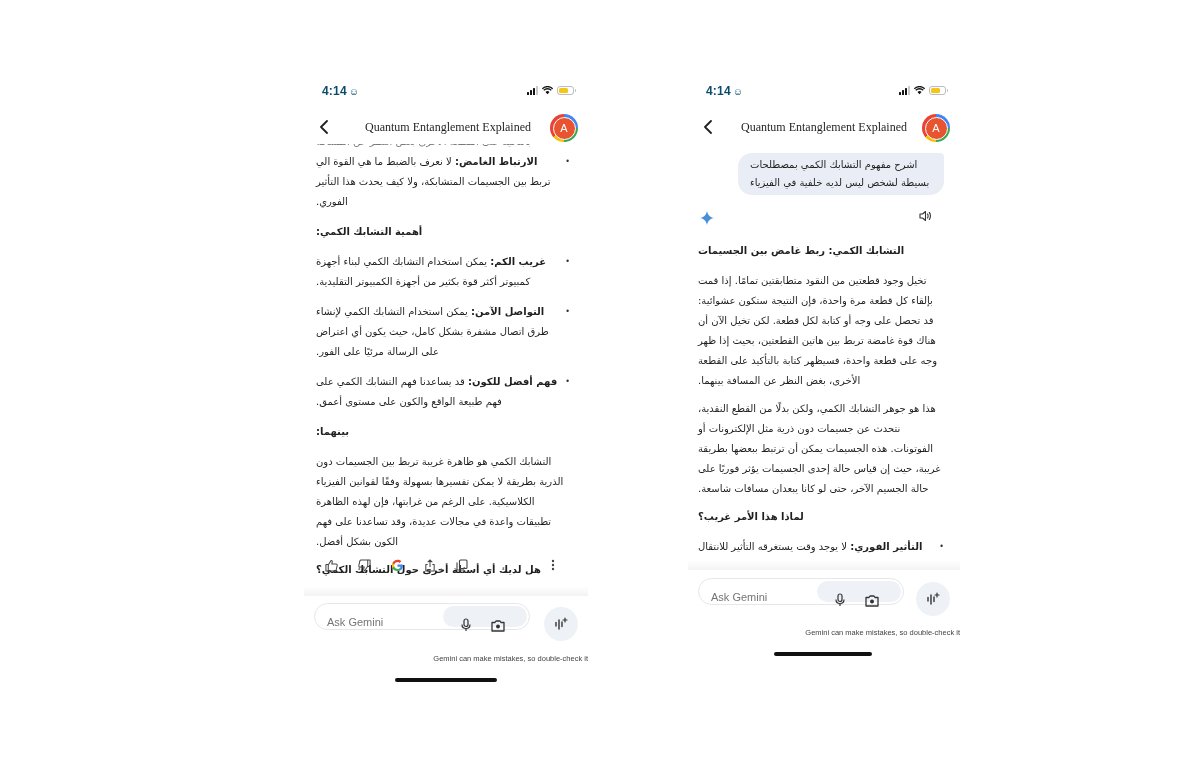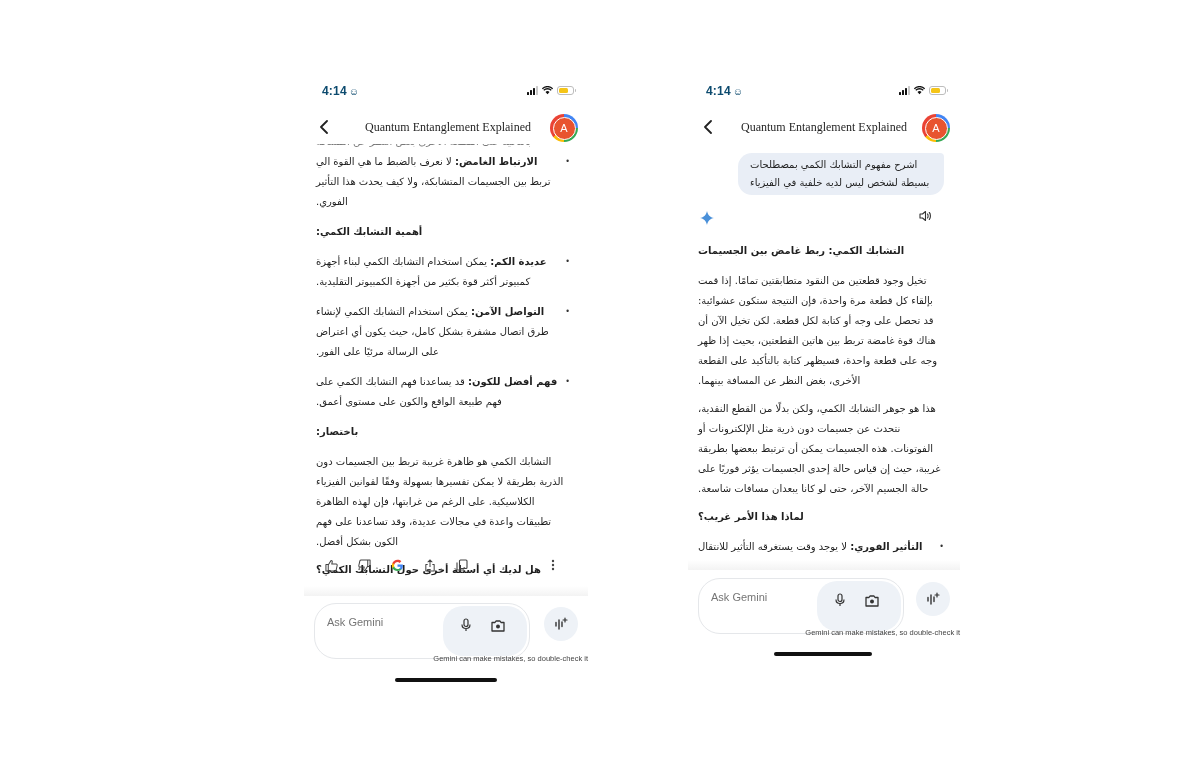--- a/index.html
+++ b/index.html
@@ -53,21 +53,21 @@
     .gem-star { position: absolute; left: 2px; top: 4px; }
     .speaker { position: absolute; right: 12px; top: 3px; cursor: pointer; }
 
     .action-bar { position: absolute; left: 0; right: 0; top: 476px; height: 22px; direction: ltr; }
     .action-bar .act { position: absolute; top: 2px; width: 18px; height: 18px; display: flex; align-items: center; justify-content: center; cursor: pointer; }
 
     .bottom-fade { position: absolute; left: 0; right: 0; height: 10px; background: linear-gradient(#ffffff, #f3f3f3); }
     #phone-left .bottom-fade { top: 508px; }
     #phone-right .bottom-fade { top: 482px; }
 
-    .input-row { position: absolute; left: 10px; right: 10px; height: 56px; direction: ltr; }
+    .input-row { position: absolute; left: 10px; right: 10px; height: 27px; direction: ltr; }
     #phone-left .input-row { top: 525px; }
     #phone-right .input-row { top: 500px; }
     .input-pill { position: absolute; left: 0; top: 0; bottom: 0; border: 1px solid #e5e7ea; border-radius: 22px; background: #fff; }
     #phone-left .input-pill { right: 48px; }
     #phone-right .input-pill { right: 46px; }
     .input-pill input { position: absolute; left: 12px; top: 12px; width: 120px; border: none; outline: none; font-family: "Liberation Sans", sans-serif; font-size: 11px; color: #5f6368; background: transparent; }
     .input-pill input::placeholder { color: #757575; }
     .pill-tools { position: absolute; right: 2px; top: 2px; bottom: 2px; width: 84px; background: #eef2f7; border-radius: 20px; }
     .pill-tools .tool { position: absolute; top: 10px; width: 18px; height: 18px; display: flex; align-items: center; justify-content: center; cursor: pointer; }
     .live-btn { position: absolute; right: 0; top: 4px; width: 34px; height: 34px; border-radius: 50%; background: #eef2f7; display: flex; align-items: center; justify-content: center; cursor: pointer; }
@@ -114,24 +114,24 @@
         <div class="inner">A</div>
       </div>
   </div>
 
   <div class="content ar">
     <div class="cut-line">
         <span>بالتأكيد على القطعة الأخرى بغض النظر عن المسافة</span>
       </div>
     <div class="bullet"><b>الارتباط الغامض:</b><span> لا نعرف بالضبط ما هي القوة الي تربط بين الجسيمات المتشابكة، ولا كيف يحدث هذا التأثير الفوري.</span></div>
     <div class="heading">أهمية التشابك الكمي:</div>
-    <div class="bullet"><b>عديدة الكم:</b><span> يمكن استخدام التشابك الكمي لبناء أجهزة كمبيوتر أكثر قوة بكثير من أجهزة الكمبيوتر التقليدية.</span></div>
+    <div class="bullet"><b>غريب الكم:</b><span> يمكن استخدام التشابك الكمي لبناء أجهزة كمبيوتر أكثر قوة بكثير من أجهزة الكمبيوتر التقليدية.</span></div>
     <div class="bullet"><b>التواصل الآمن:</b><span> يمكن استخدام التشابك الكمي لإنشاء طرق اتصال مشفرة بشكل كامل، حيث يكون أي اعتراض على الرسالة مرئيًا على الفور.</span></div>
     <div class="bullet"><b>فهم أفضل للكون:</b><span> قد يساعدنا فهم التشابك الكمي على فهم طبيعة الواقع والكون على مستوى أعمق.</span></div>
-    <div class="heading">باختصار:</div>
+    <div class="heading">بينهما:</div>
     <div class="para">التشابك الكمي هو ظاهرة غريبة تربط بين الجسيمات دون الذرية بطريقة لا يمكن تفسيرها بسهولة وفقًا لقوانين الفيزياء الكلاسيكية. على الرغم من غرابتها، فإن لهذه الظاهرة تطبيقات واعدة في مجالات عديدة، وقد تساعدنا على فهم الكون بشكل أفضل.</div>
     <div class="heading">هل لديك أي أسئلة أخرى حول التشابك الكمي؟</div>
   </div>
 
   <div class="action-bar">
     <div class="act" style="left:18px;">
       <svg width="13" height="13" viewBox="0 0 14 14">
           <path d="M1 6 H3.5 V13 H1 Z M3.5 6.5 L6.5 1.5 C7.5 1.5 8 2.2 7.8 3.2 L7.3 5.5 H12 C12.8 5.5 13.3 6.2 13.1 7 L12 12 C11.8 12.6 11.3 13 10.7 13 H3.5" stroke="#444" stroke-width="1.1" fill="none" stroke-linejoin="round"></path>
         </svg>
     </div>

